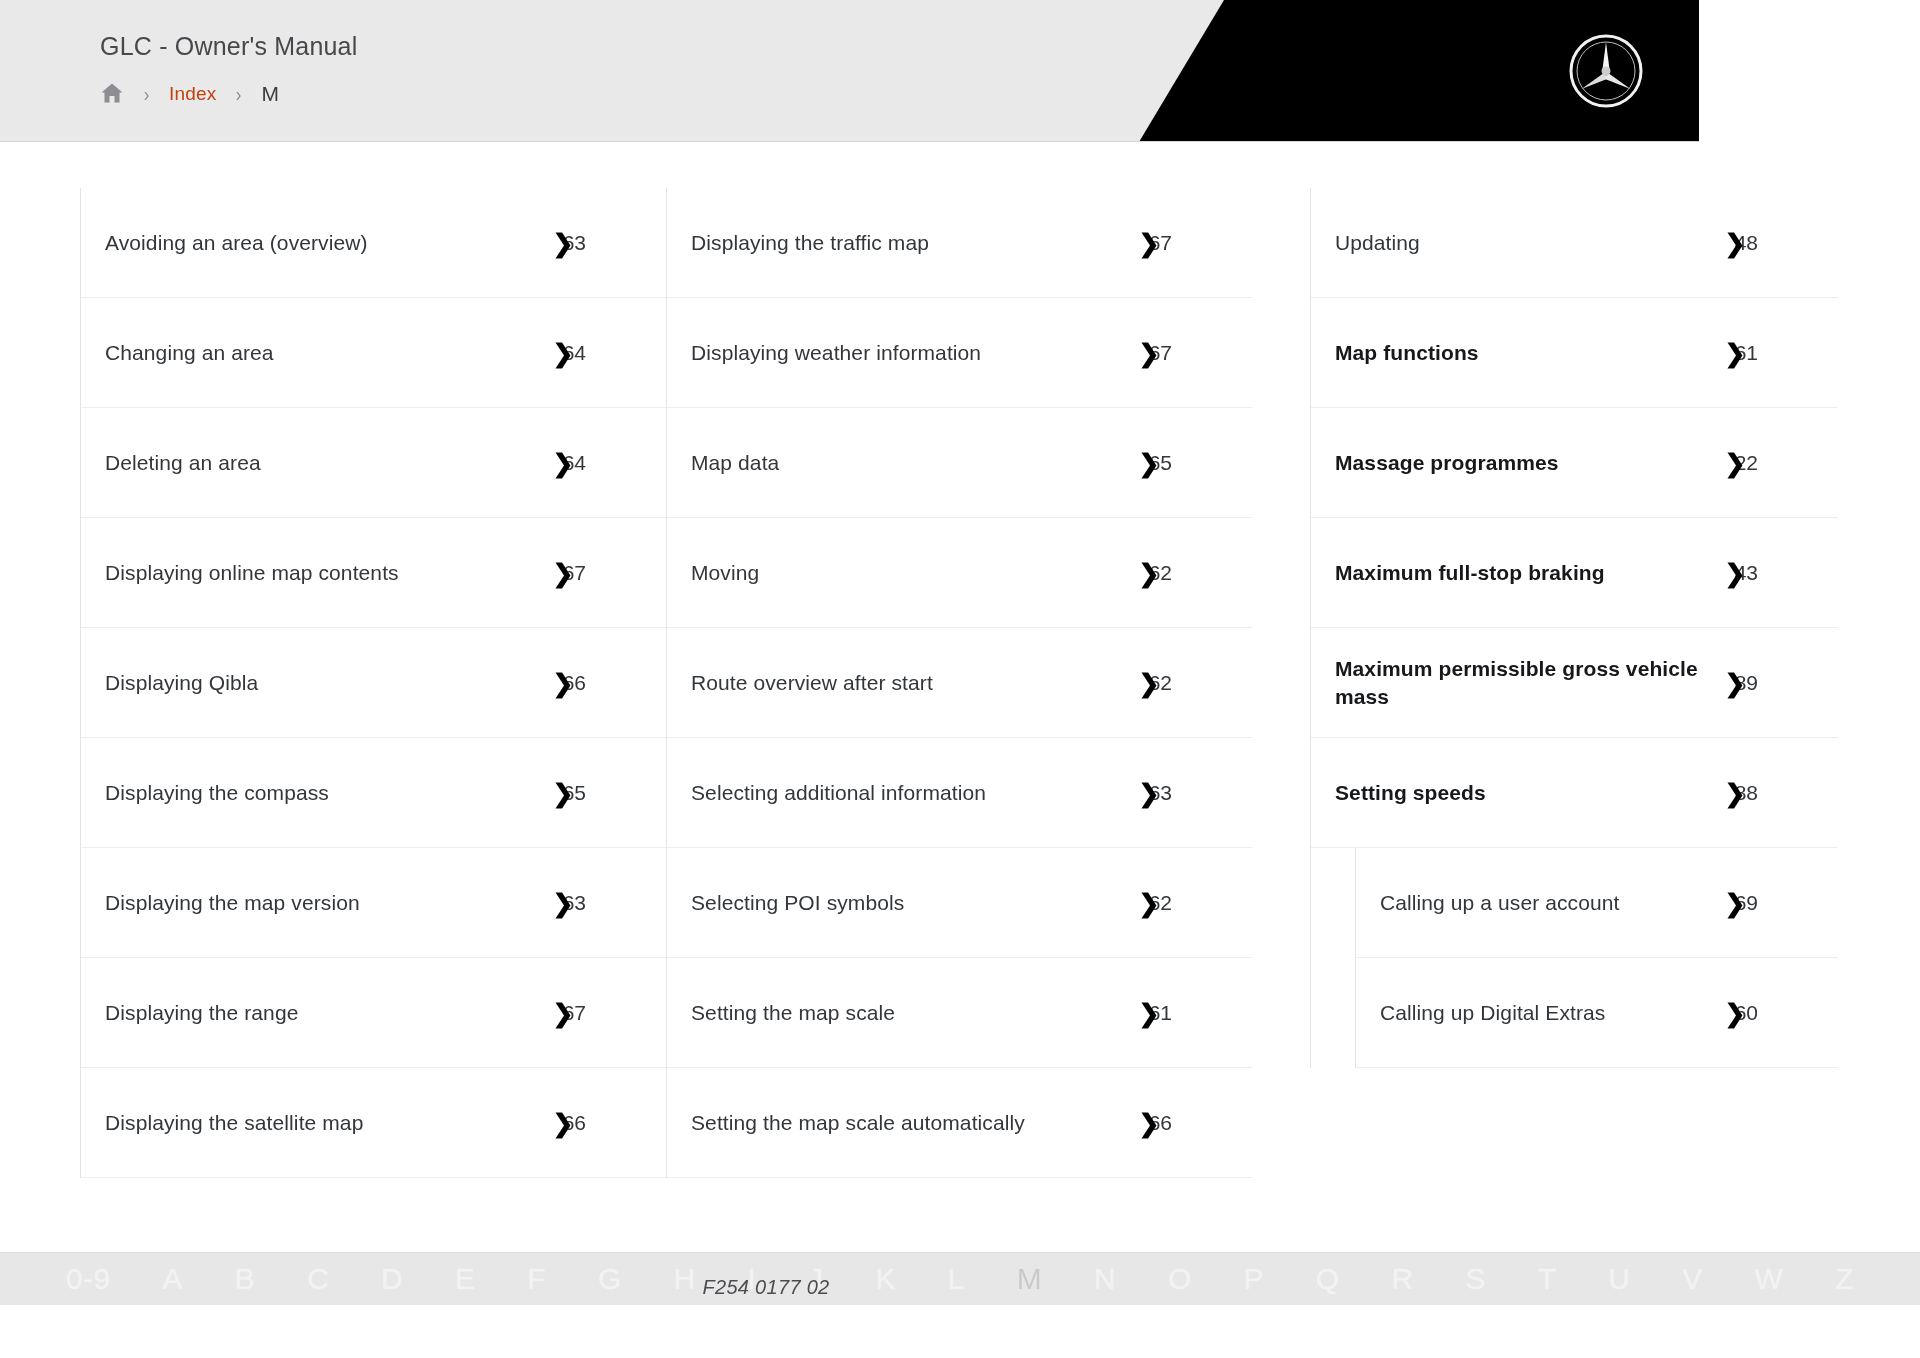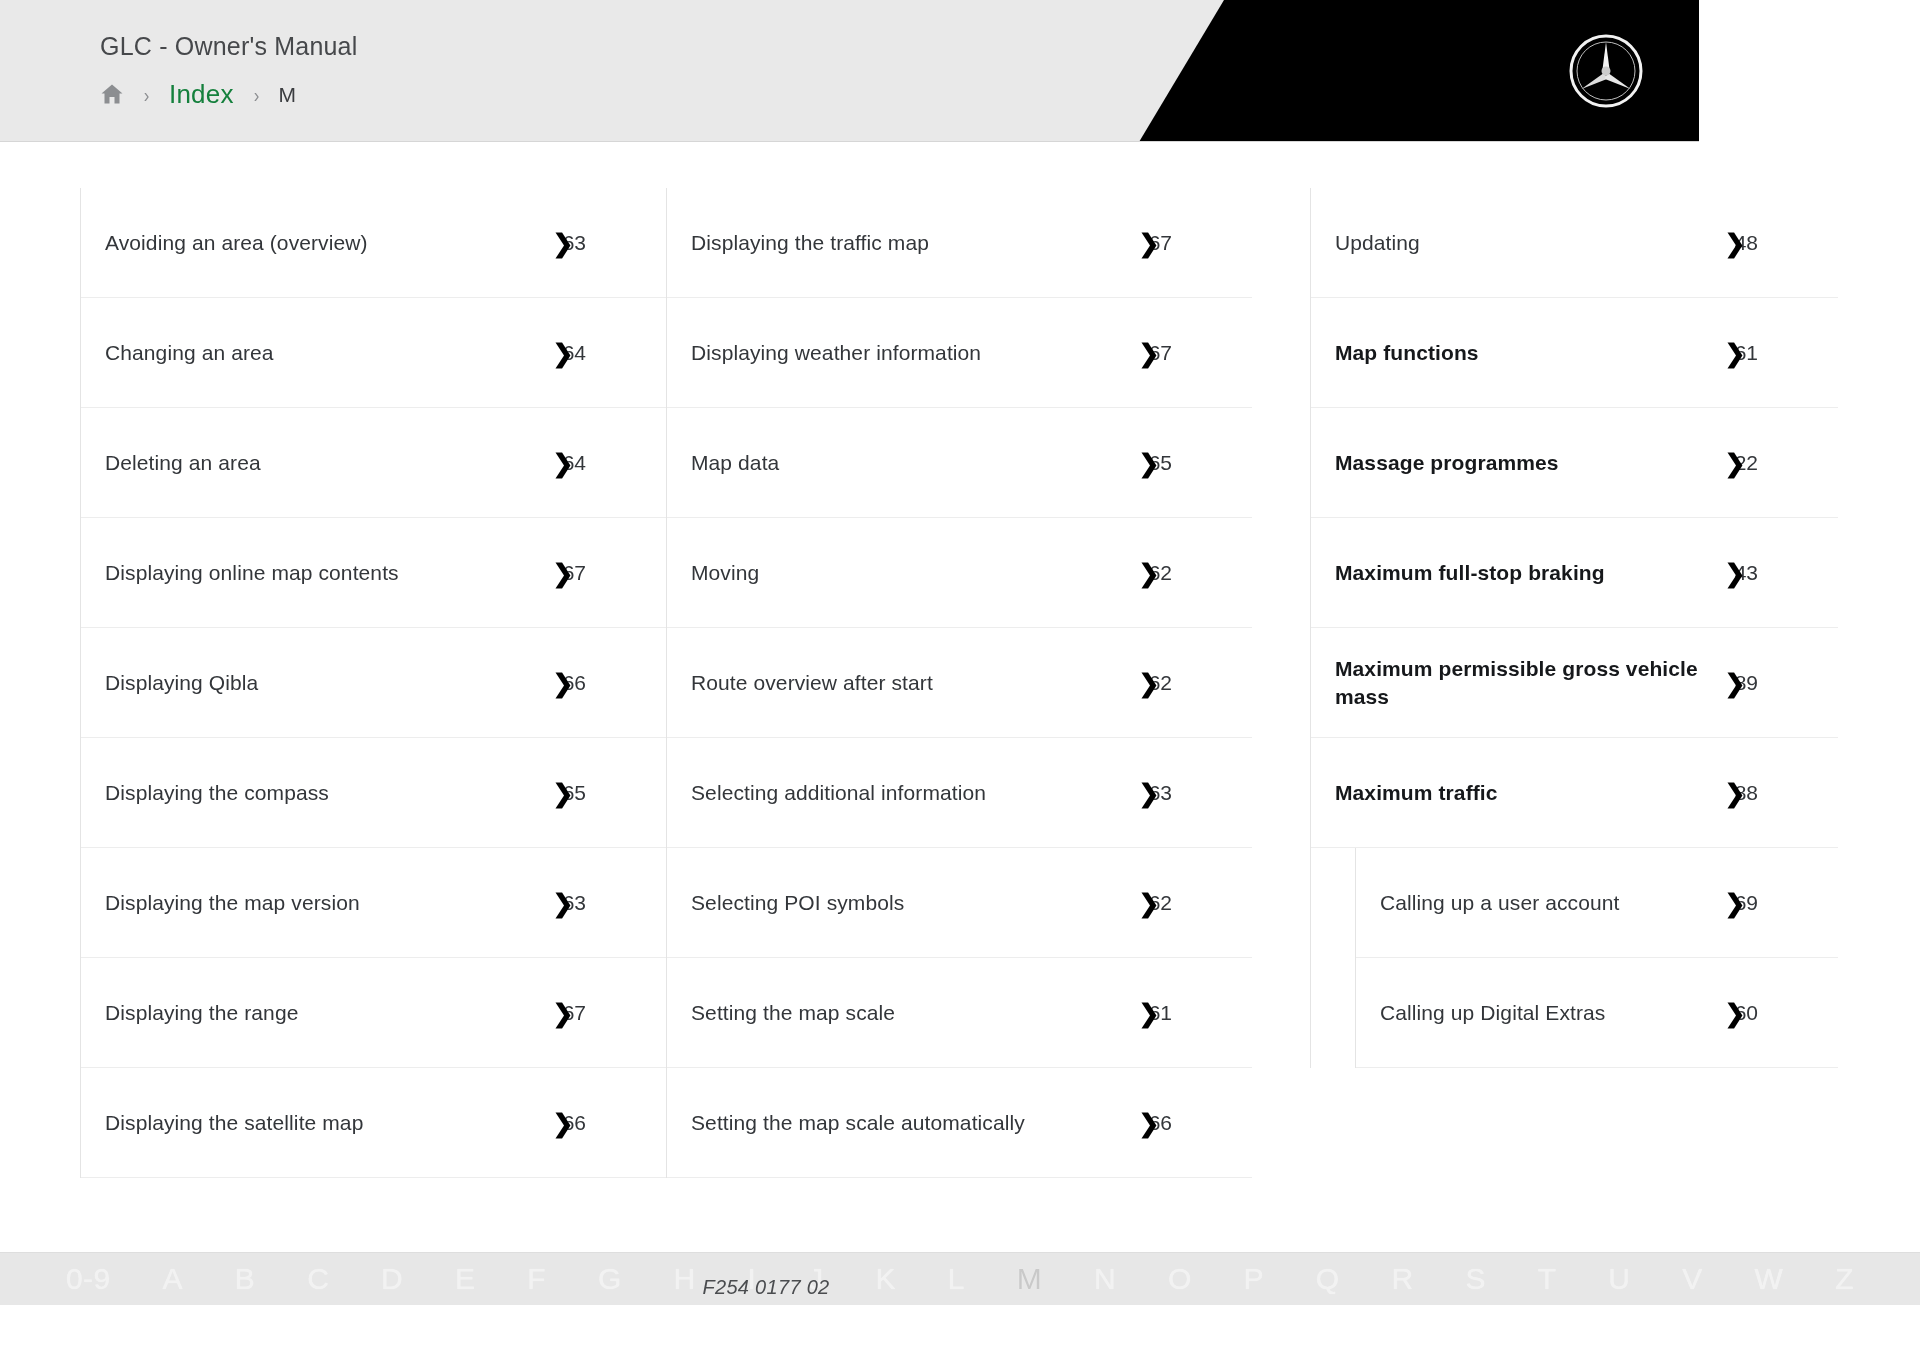--- a/index.html
+++ b/index.html
@@ -51,22 +51,22 @@
   }
   .bc-home svg { display: block; }
   .bc-sep {
     font-size: 21px;
     color: #8c8e91;
     font-weight: 400;
     line-height: 1;
     transform: scaleX(0.8);
   }
   .bc-link {
-    font-size: 26px;
-    color: #15803d;
+    font-size: 19px;
+    color: #c2410c;
     line-height: 1;
     letter-spacing: 0.2px;
   }
   .bc-current {
     font-size: 21px;
     color: #3b3d40;
     line-height: 1;
     letter-spacing: 0.2px;
   }
 
@@ -440,21 +440,21 @@
           </div>
           <div class="entry bold">
             <span class="entry-label">Maximum permissible gross vehicle mass</span>
             <span class="pageref">
               <span class="d1">8</span>
               <span class="chev">❯</span>
               <span class="d2">9</span>
             </span>
           </div>
           <div class="entry bold">
-            <span class="entry-label">Maximum traffic</span>
+            <span class="entry-label">Setting speeds</span>
             <span class="pageref">
               <span class="d1">8</span>
               <span class="chev">❯</span>
               <span class="d2">8</span>
             </span>
           </div>
           <div class="sub-wrap">
             <div class="entry">
               <span class="entry-label">Calling up a user account</span>
               <span class="pageref">

